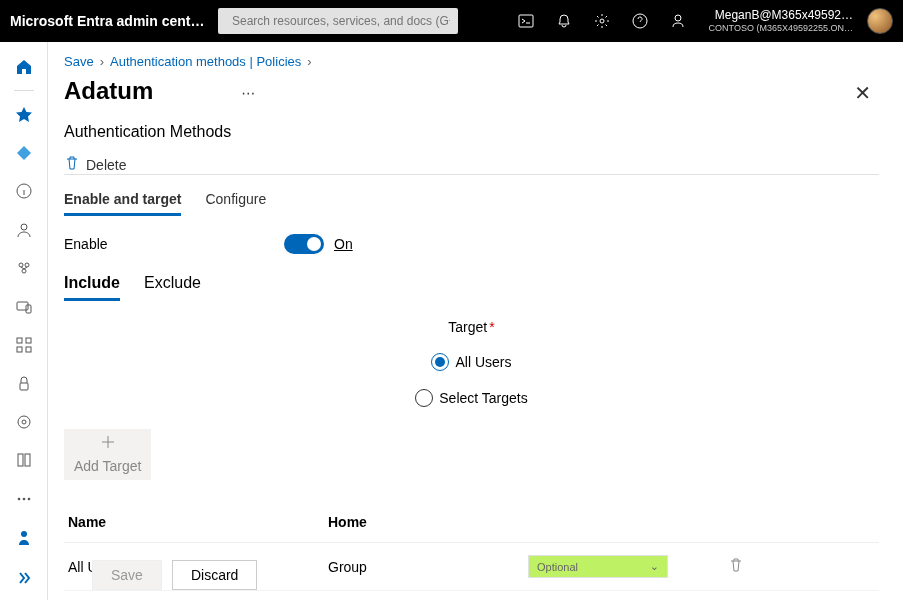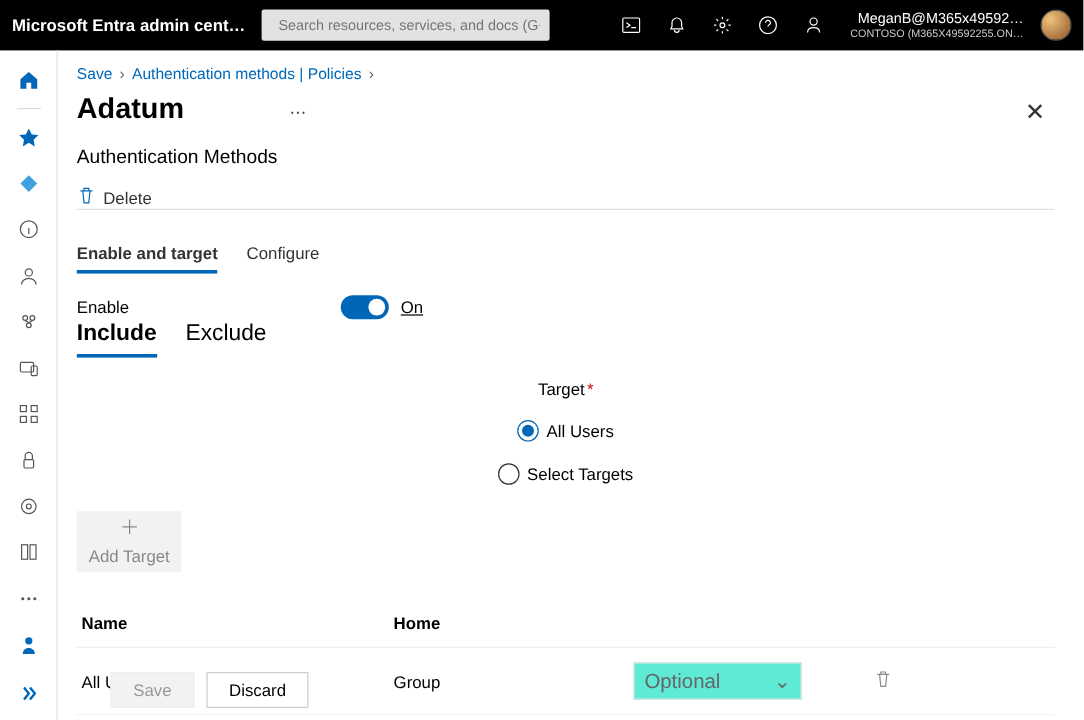--- a/index.html
+++ b/index.html
@@ -33,49 +33,49 @@
 .breadcrumb .sep { color: #666; }
 .titlebar { display: flex; align-items: flex-start; margin-top: 8px; }
 .titleblock h1 { font-size: 24px; font-weight: 600; }
 .titleblock .subtitle { font-size: 16px; color: #000000; margin-top: 18px; }
 .titlebar .more { margin-left: 10px; color: #333; font-size: 14px; padding-top: 8px; cursor: pointer; }
 .close-x { margin-left: auto; font-size: 20px; color: #333; cursor: pointer; padding: 4px 8px; }
 
 .toolbar { margin-top: 14px; display: flex; align-items: center; gap: 6px; font-size: 14px; color: #333; padding-bottom: 0; border-bottom: 1px solid #e1e1e1; }
 .toolbar svg { width: 16px; height: 16px; color: #0067b8; }
 
-.tabs { display: flex; gap: 24px; margin-top: 28px; font-size: 14px; text-align: center; }
+.tabs { display: flex; gap: 24px; margin-top: 16px; font-size: 14px; text-align: center; }
 .tab { padding-bottom: 6px; cursor: pointer; color: #333; }
 .tab.active { font-weight: 600; border-bottom: 3px solid #0067b8; }
 
 .enable-row { margin-top: 18px; display: flex; align-items: center; font-size: 14px; }
 .enable-row .label { width: 220px; }
 .toggle { width: 40px; height: 20px; background: #0067b8; border-radius: 10px; position: relative; cursor: pointer; }
 .toggle .knob { width: 14px; height: 14px; background: #fff; border-radius: 50%; position: absolute; top: 3px; right: 3px; }
 .toggle-label { margin-left: 10px; font-size: 14px; text-decoration: underline; }
 
-.subtabs { display: flex; gap: 24px; margin-top: 1px; font-size: 19px; }
+.subtabs { display: flex; gap: 24px; margin-top: 20px; font-size: 16px; }
 .subtab { padding-bottom: 6px; cursor: pointer; }
 .subtab.active { font-weight: 600; border-bottom: 3px solid #0067b8; }
 
 .target-row { margin-top: 18px; display: flex; align-items: center; gap: 18px; font-size: 14px; flex-direction: column; }
 .req { color: #c00; margin-left: 2px; }
 .radio { display: flex; align-items: center; gap: 6px; cursor: pointer; }
 .radio .r-outer { width: 18px; height: 18px; border: 1px solid #333; border-radius: 50%; display: flex; align-items: center; justify-content: center; }
 .radio.selected .r-outer { border-color: #0067b8; }
 .radio.selected .r-inner { width: 10px; height: 10px; background: #0067b8; border-radius: 50%; }
 
 .add-target { margin-top: 22px; display: inline-flex; align-items: center; gap: 6px; background: #f3f2f1; color: #888; font-size: 14px; padding: 6px 10px; cursor: not-allowed; flex-direction: column; }
 .add-target svg { width: 14px; height: 14px; }
 
 .table { margin-top: 22px; font-size: 14px; }
 .table .thead, .table .trow { display: grid; grid-template-columns: 260px 200px 200px 60px; align-items: center; padding: 12px 4px; }
 .table .thead { font-weight: 600; border-bottom: 1px solid #eee; }
 .table .trow { border-bottom: 1px solid #f3f3f3; }
-.dropdown { background: #5eead4; border: 1px solid #e1e1e1; color: #666; padding: 4px 8px; width: 140px; display: flex; justify-content: space-between; align-items: center; font-size: 17px; cursor: pointer; }
+.dropdown { background: #bef264; border: 1px solid #e1e1e1; color: #666; padding: 4px 8px; width: 140px; display: flex; justify-content: space-between; align-items: center; font-size: 11px; cursor: pointer; }
 .trash { color: #888; cursor: pointer; }
 .trash svg { width: 16px; height: 16px; }
 
 .footer { position: absolute; bottom: 12px; left: 16px; display: flex; gap: 10px; padding-left: 28px; }
 .btn { font-size: 14px; padding: 6px 18px; border: 1px solid #ccc; background: #fff; cursor: pointer; }
 .btn.disabled { background: #f3f2f1; color: #999; border-color: #eee; cursor: not-allowed; }
 </style>
 </head>
 <body>
 

